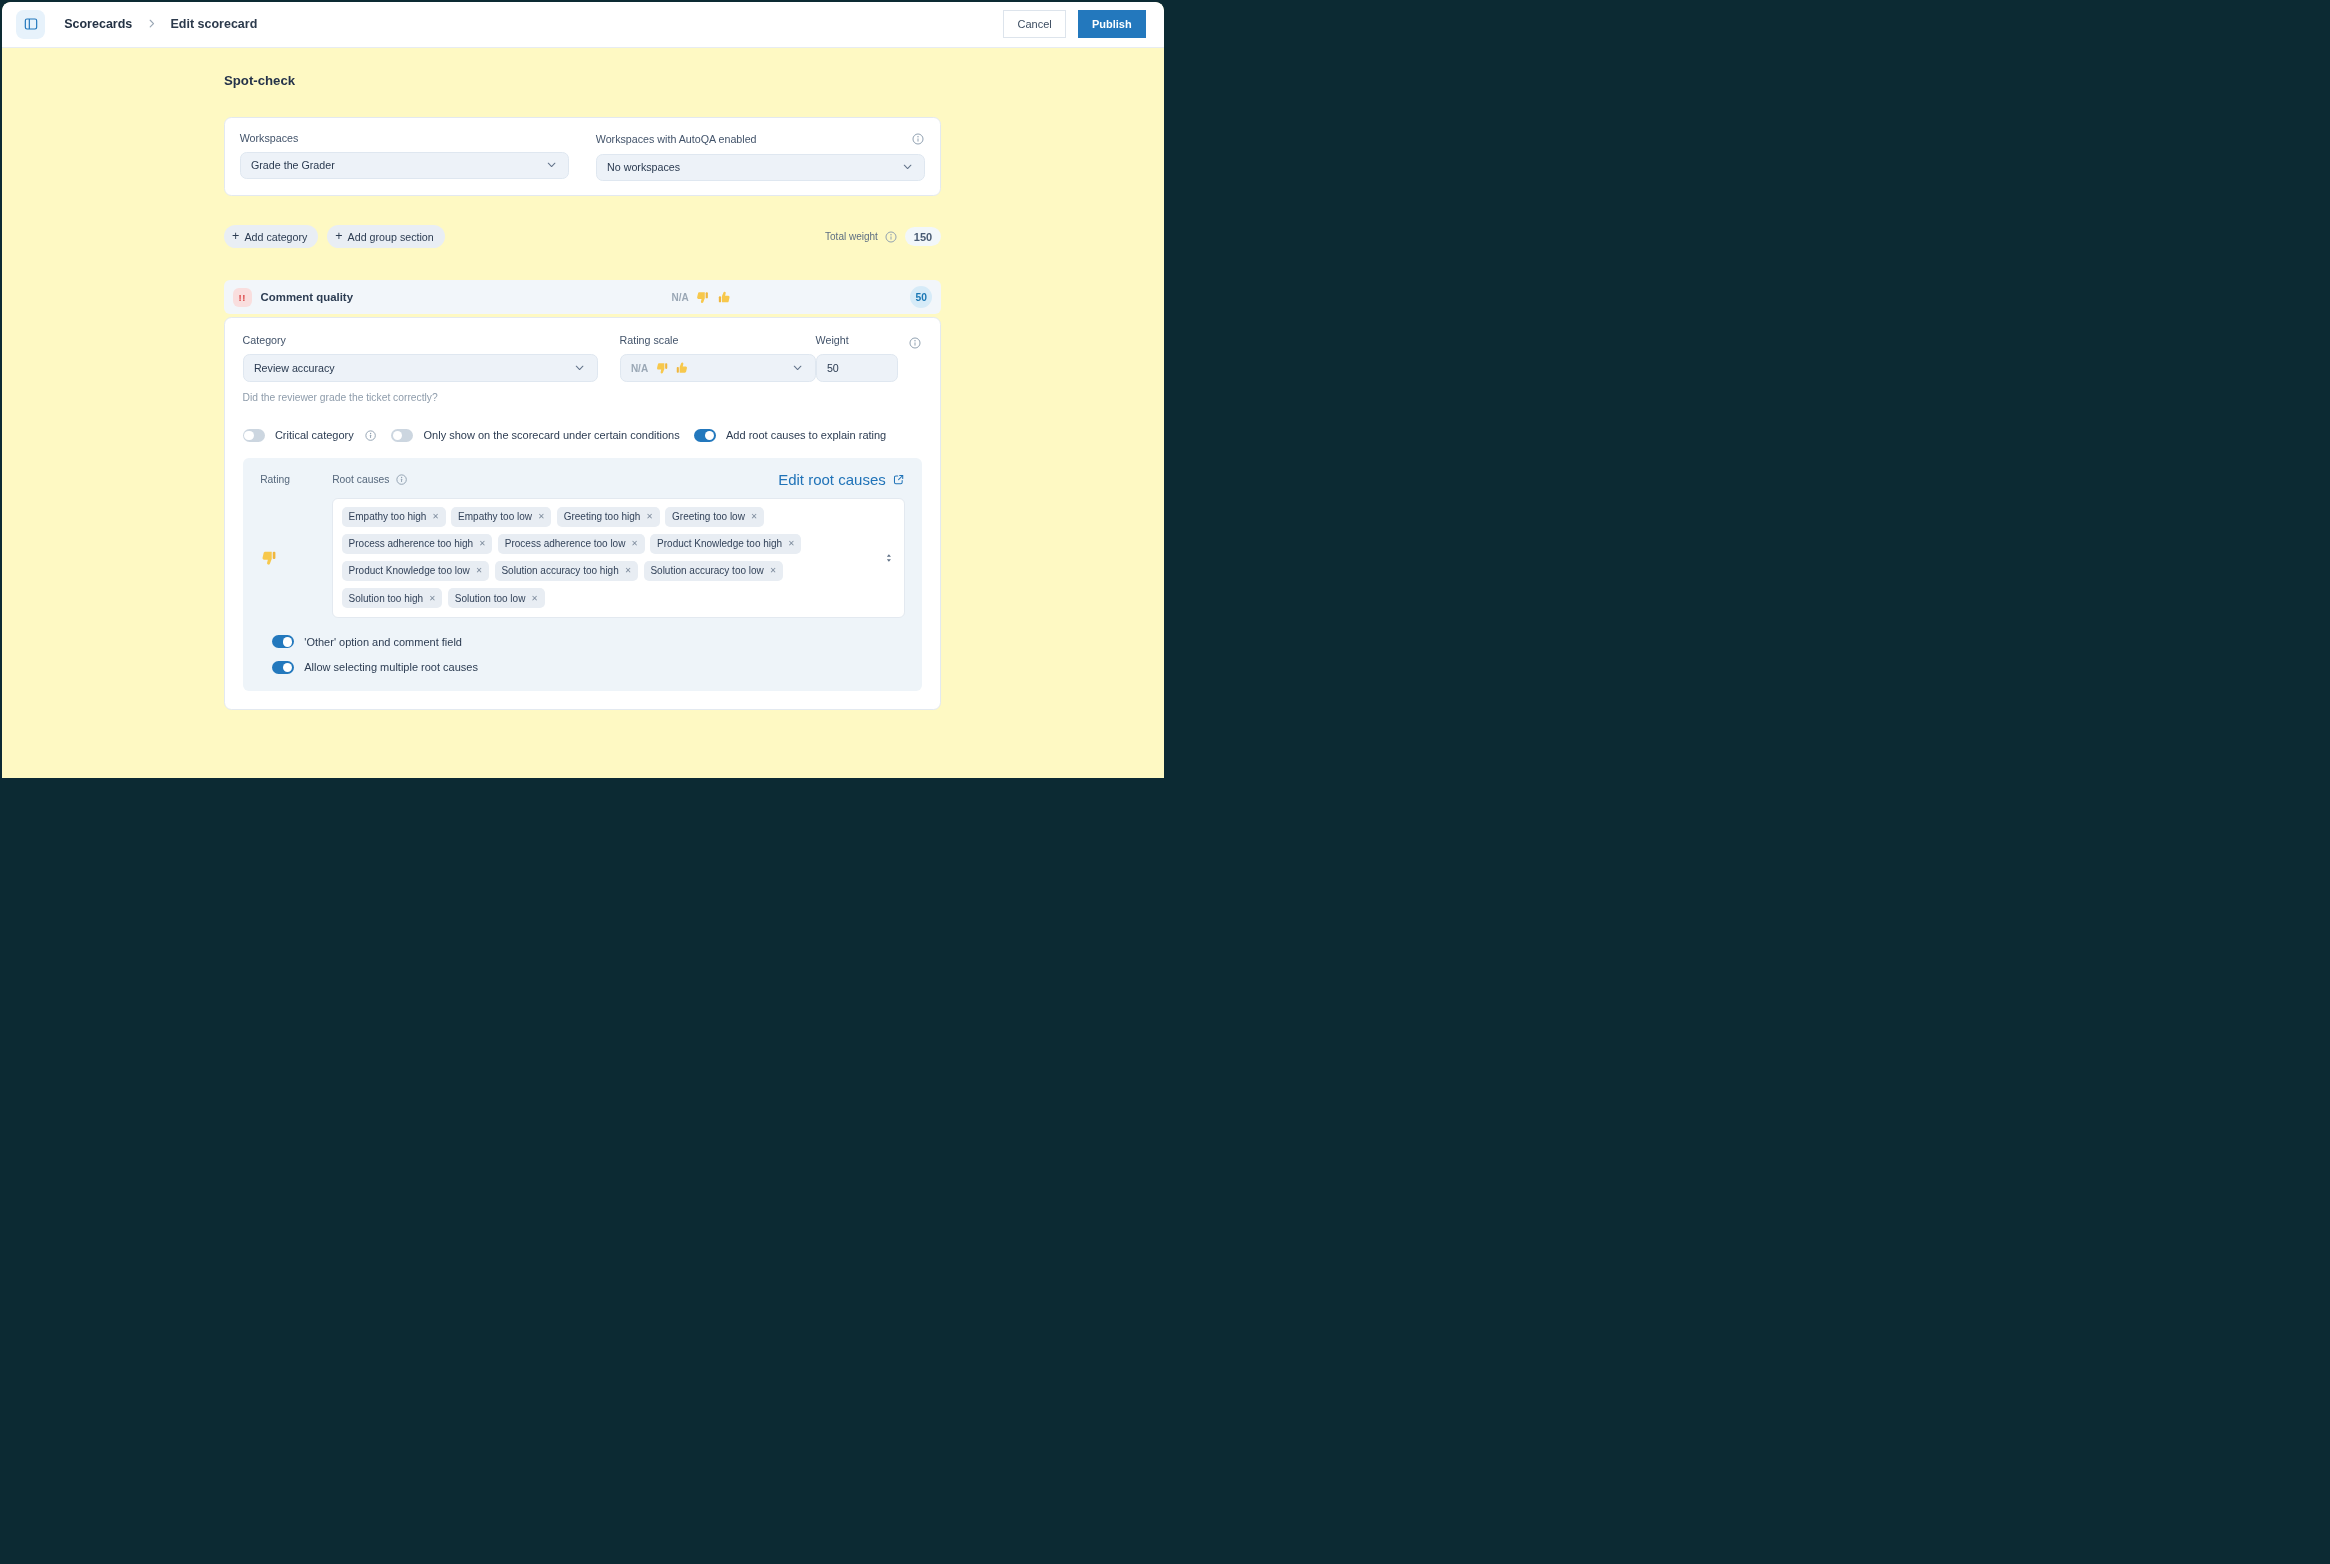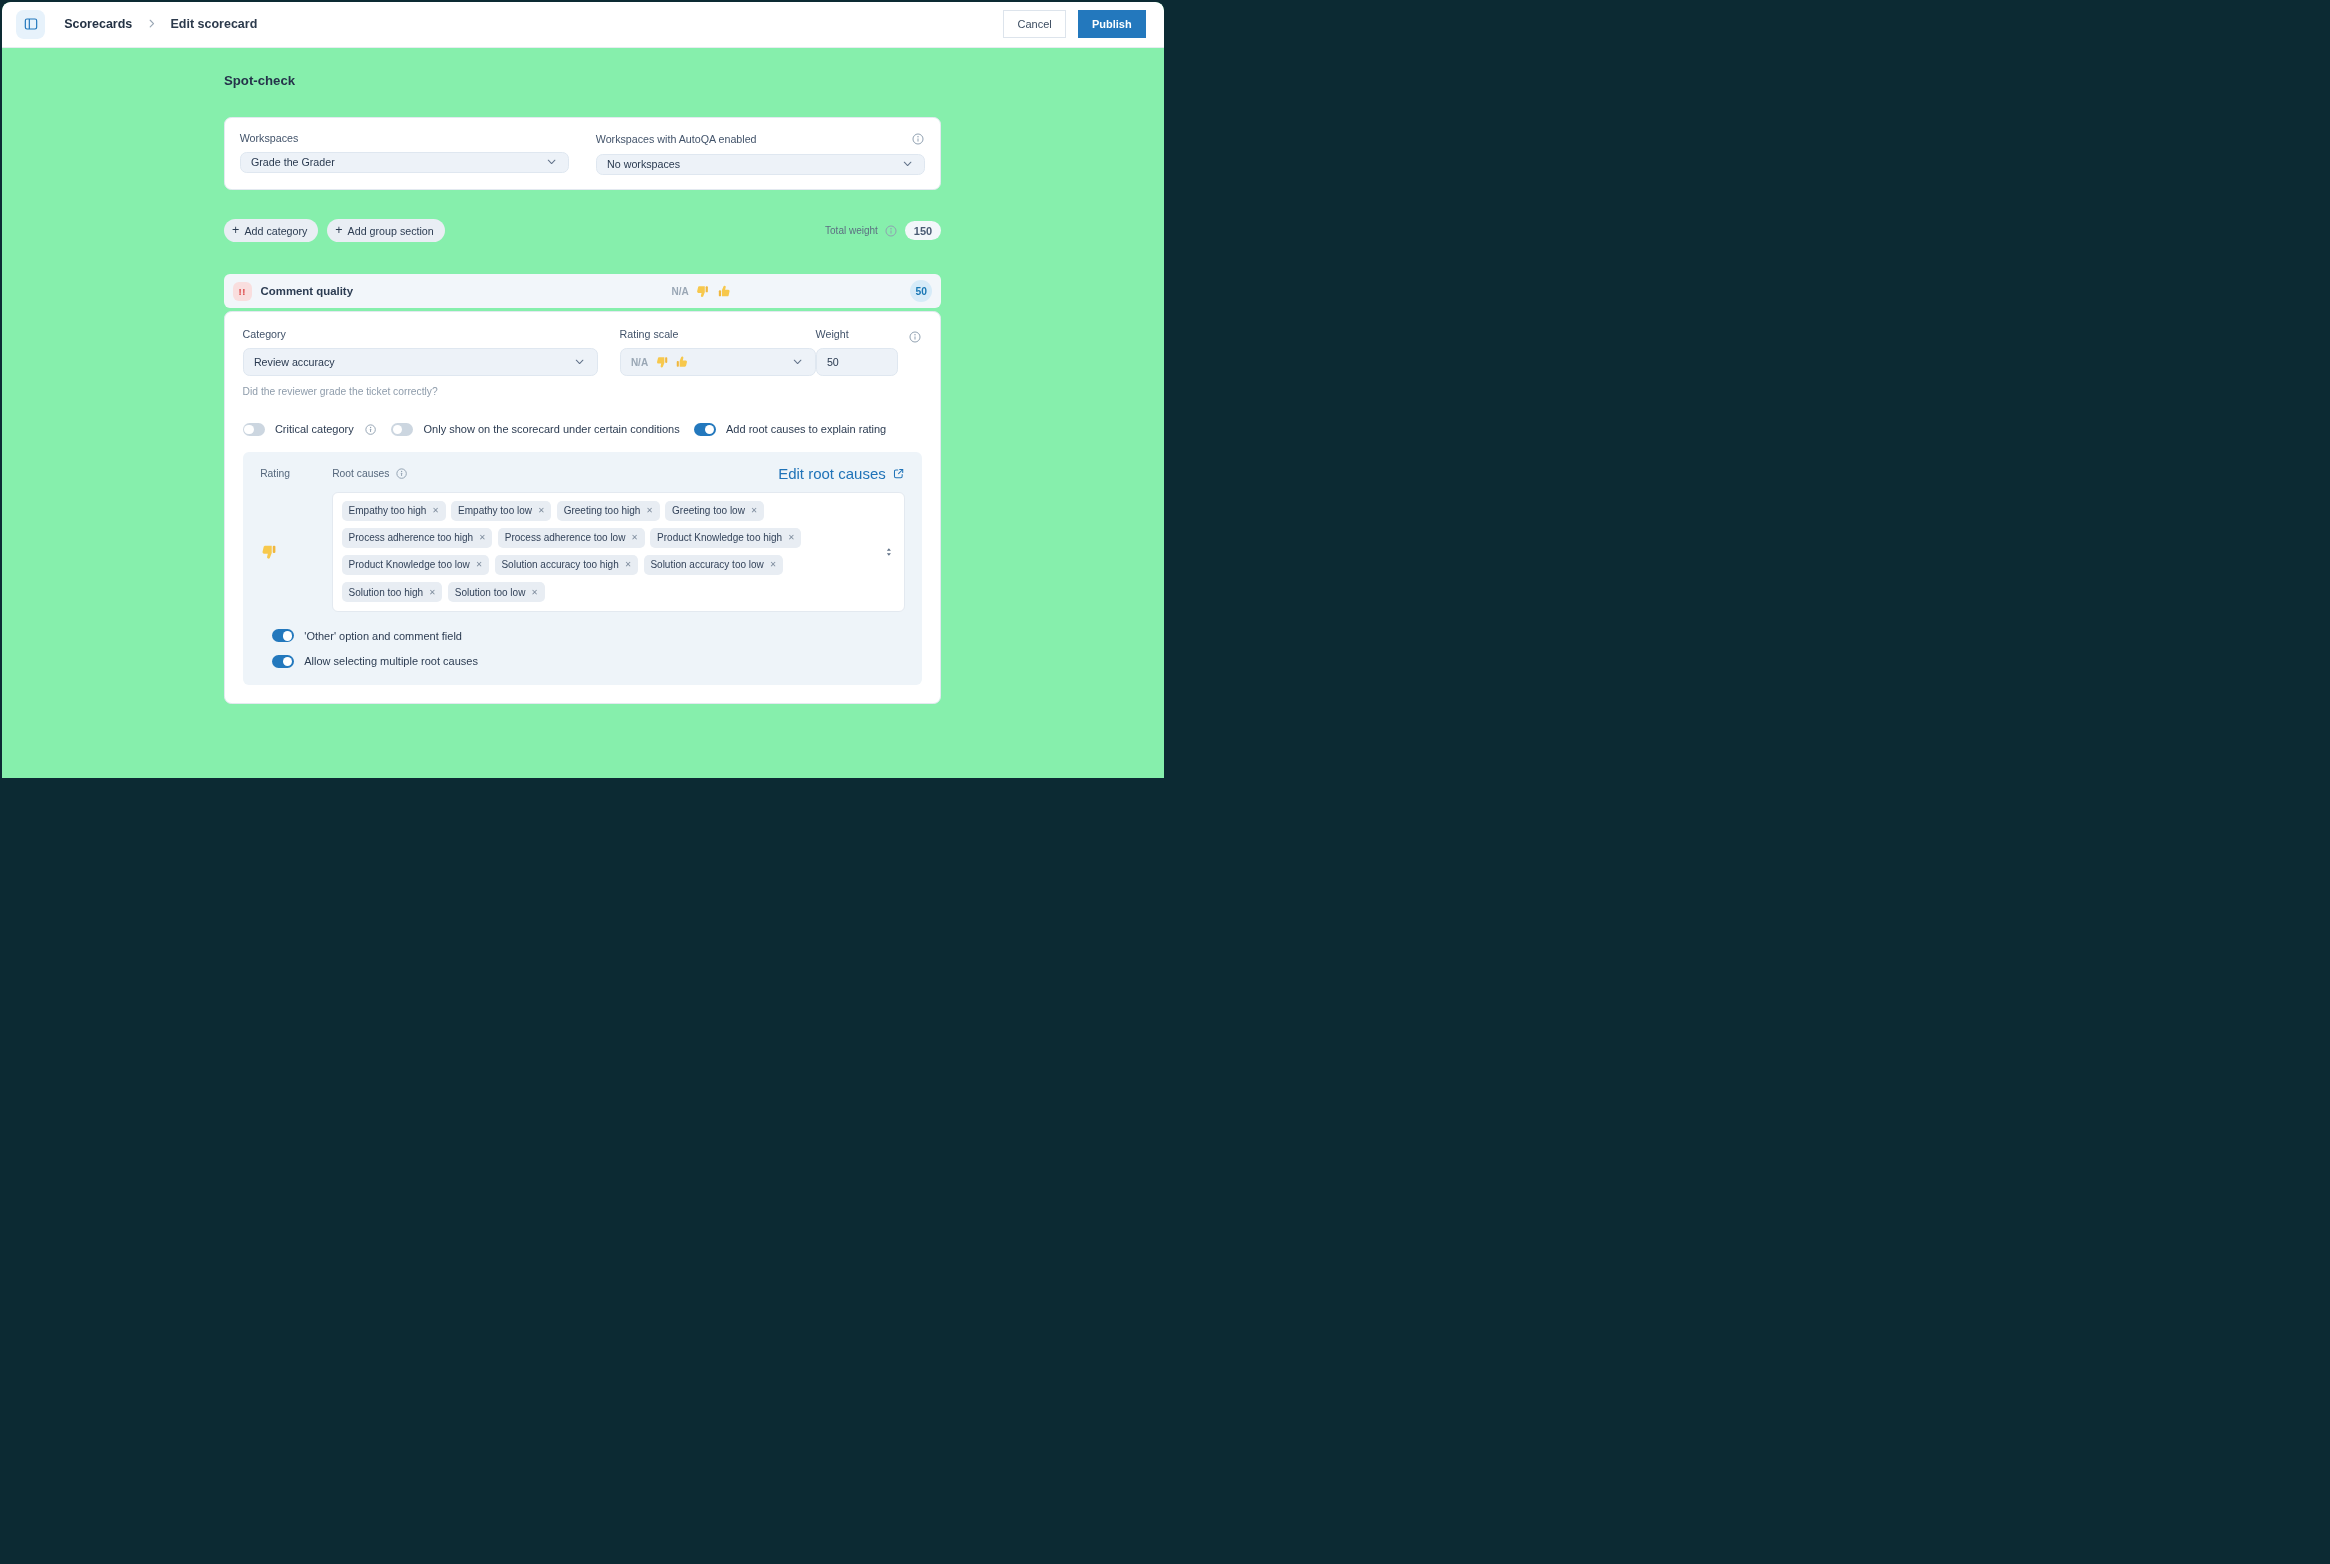--- a/index.html
+++ b/index.html
@@ -7,21 +7,21 @@
   body {
     font-family: "Liberation Sans", sans-serif;
     background: #0c2a33;
     position: relative;
     overflow: hidden;
     color: #2c3c52;
   }
   .app-frame {
     position: absolute;
     top: 1.5px; left: 1.5px; right: 1.5px; bottom: 3.7px;
-    background: #86efac;
+    background: #fef9c3;
     border-radius: 8.8px 8.8px 0 0;
     overflow: hidden;
   }
 
   
   .topbar {
     height: 46px;
     display: flex;
     align-items: center;
     padding: 0 17.6px 0 14.7px;
@@ -60,21 +60,21 @@
     border: 0.7px solid #e3e9f0;
     border-radius: 7.4px;
     background: #fff;
   }
   .workspaces-card { margin-top: 29px; padding: 14px 14.7px 14.7px 14.7px; display: flex; gap: 26.5px; }
   .ws-col { flex: 1; }
   .field-label { font-size: 10.7px; color: #42536a; }
   .label-row { display: flex; align-items: center; justify-content: space-between; }
   .select {
     margin-top: 8px;
-    height: 21px;
+    height: 27px;
     border: 0.7px solid #dfe7f0;
     border-radius: 6.6px;
     background: #edf2f8;
     display: flex; align-items: center;
     padding: 0 10.3px;
     font-size: 10.7px;
     color: #2a3a50;
     cursor: pointer;
   }
   .select .chev { margin-left: auto; display: flex; }

